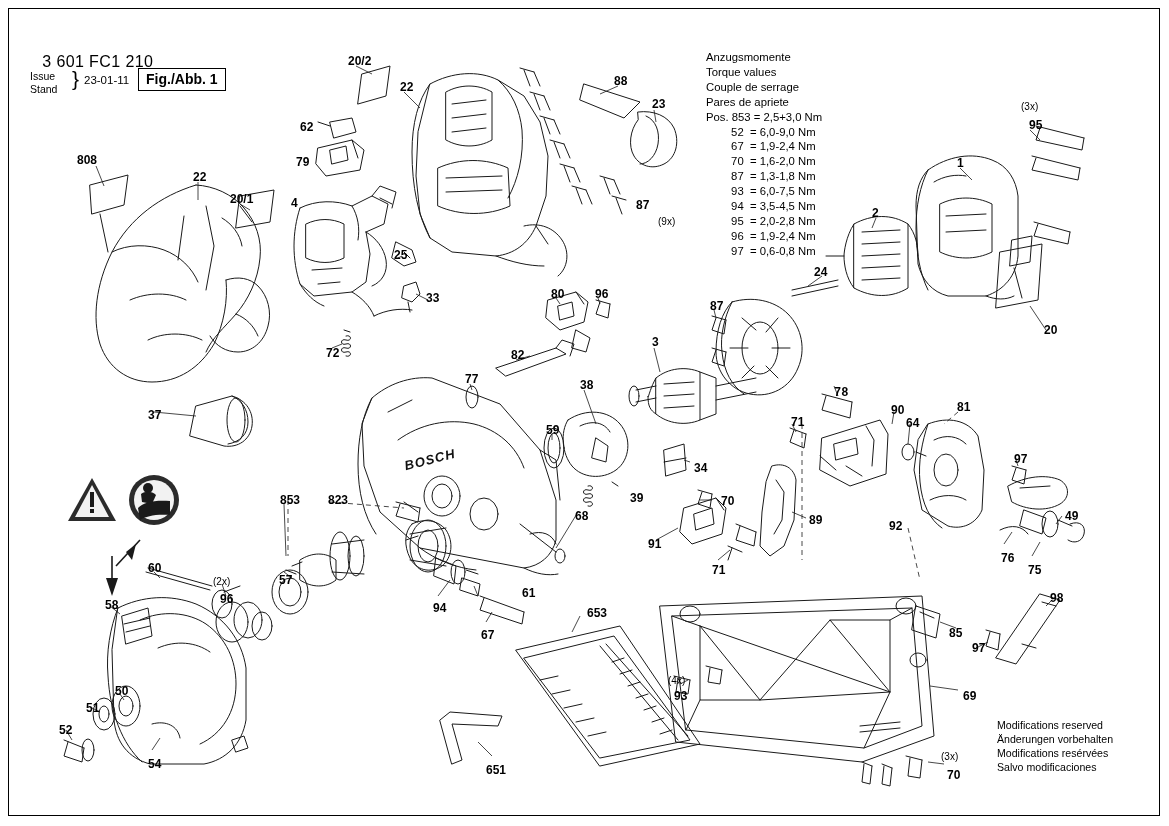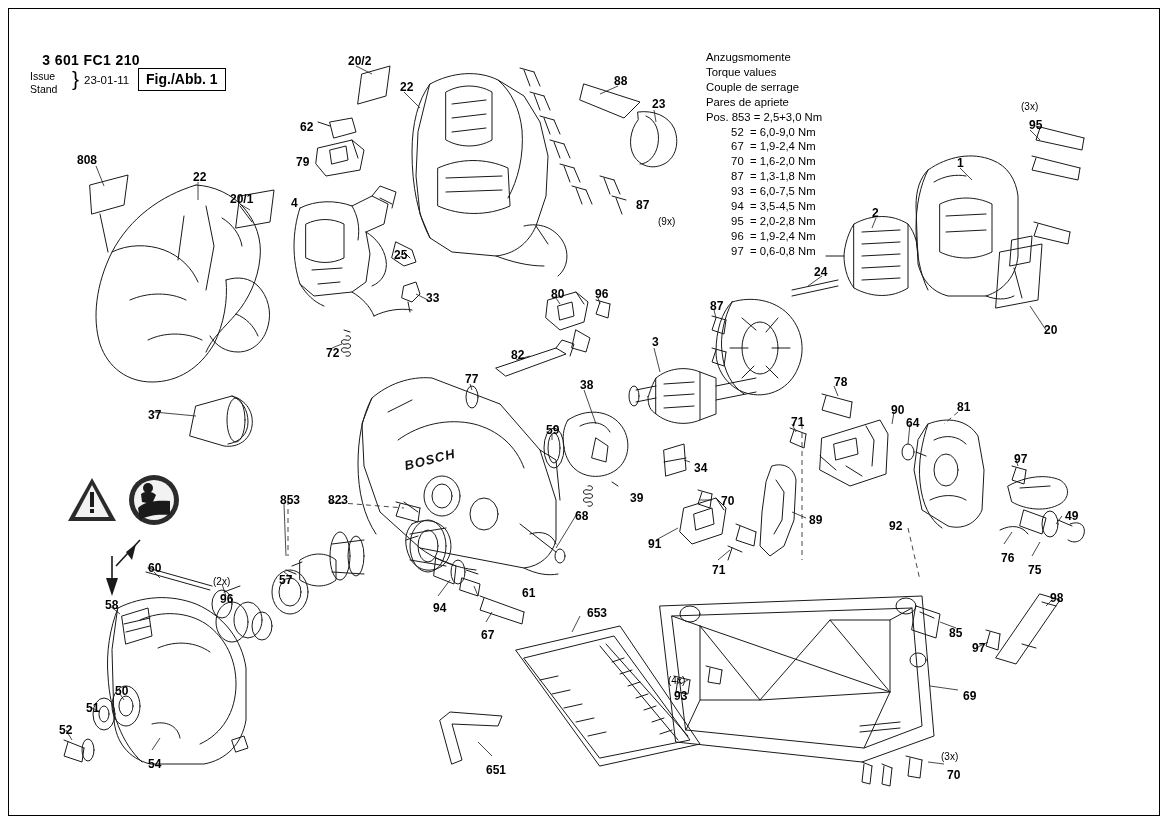--- a/index.html
+++ b/index.html
@@ -45,23 +45,22 @@
   }
   .hdr-block {
     position: absolute;
     left: 30px;
     top: 36px;
     font-size: 11px;
     line-height: 1.35;
     white-space: pre;
   }
   .hdr-id {
-    font-size: 14px;
+    font-size: 16px;
     letter-spacing: 0.4px;
-    font-weight: bold;
   }
   .hdr-issue {
     position: absolute;
     left: 30px;
     top: 70px;
     font-size: 10.5px;
     line-height: 1.25;
     white-space: pre;
   }
   .brace {
@@ -545,20 +544,24 @@
 <span>        52  = 6,0-9,0 Nm</span>
 <span>        67  = 1,9-2,4 Nm</span>
 <span>        70  = 1,6-2,0 Nm</span>
 <span>        87  = 1,3-1,8 Nm</span>
 <span>        93  = 6,0-7,5 Nm</span>
 <span>        94  = 3,5-4,5 Nm</span>
 <span>        95  = 2,0-2,8 Nm</span>
 <span>        96  = 1,9-2,4 Nm</span>
 <span>        97  = 0,6-0,8 Nm</span></div>
 
+  <div class="mods"><span>Modifications reserved</span>
+<span>Änderungen vorbehalten</span>
+<span>Modifications resérvées</span>
+<span>Salvo modificaciones</span></div>
 
   <div class="bosch-logo">BOSCH</div>
 
   <div id="callout-layer">
       <div class="num" style="left: 348px; top: 54px; text-align: right;">20/2</div>
       <div class="num" style="left: 400px; top: 80px;">22</div>
       <div class="num" style="left: 614px; top: 74px;">88</div>
       <div class="num" style="left: 652px; top: 97px;">23</div>
       <div class="txt small" style="left: 1021px; top: 101px;">(3x)</div>
       <div class="num" style="left: 1029px; top: 118px;">95</div>
@@ -577,21 +580,21 @@
       <div class="num" style="left: 1044px; top: 323px;">20</div>
       <div class="num" style="left: 426px; top: 291px;">33</div>
       <div class="num" style="left: 551px; top: 287px;">80</div>
       <div class="num" style="left: 595px; top: 287px;">96</div>
       <div class="num" style="left: 710px; top: 299px;">87</div>
       <div class="num" style="left: 326px; top: 346px;">72</div>
       <div class="num" style="left: 652px; top: 335px;">3</div>
       <div class="num" style="left: 511px; top: 348px;">82</div>
       <div class="num" style="left: 465px; top: 372px;">77</div>
       <div class="num" style="left: 580px; top: 378px;">38</div>
-      <div class="num" style="left: 834px; top: 375px;">78</div>
+      <div class="num" style="left: 834px; top: 386px; font-family: Liberation Mono, monospace;">78</div>
       <div class="num" style="left: 148px; top: 408px;">37</div>
       <div class="num" style="left: 791px; top: 415px;">71</div>
       <div class="num" style="left: 891px; top: 403px;">90</div>
       <div class="num" style="left: 906px; top: 416px;">64</div>
       <div class="num" style="left: 957px; top: 400px;">81</div>
       <div class="num" style="left: 546px; top: 423px;">59</div>
       <div class="num" style="left: 1014px; top: 452px;">97</div>
       <div class="num" style="left: 694px; top: 461px;">34</div>
       <div class="num" style="left: 1065px; top: 509px;">49</div>
       <div class="num" style="left: 280px; top: 493px;">853</div>

